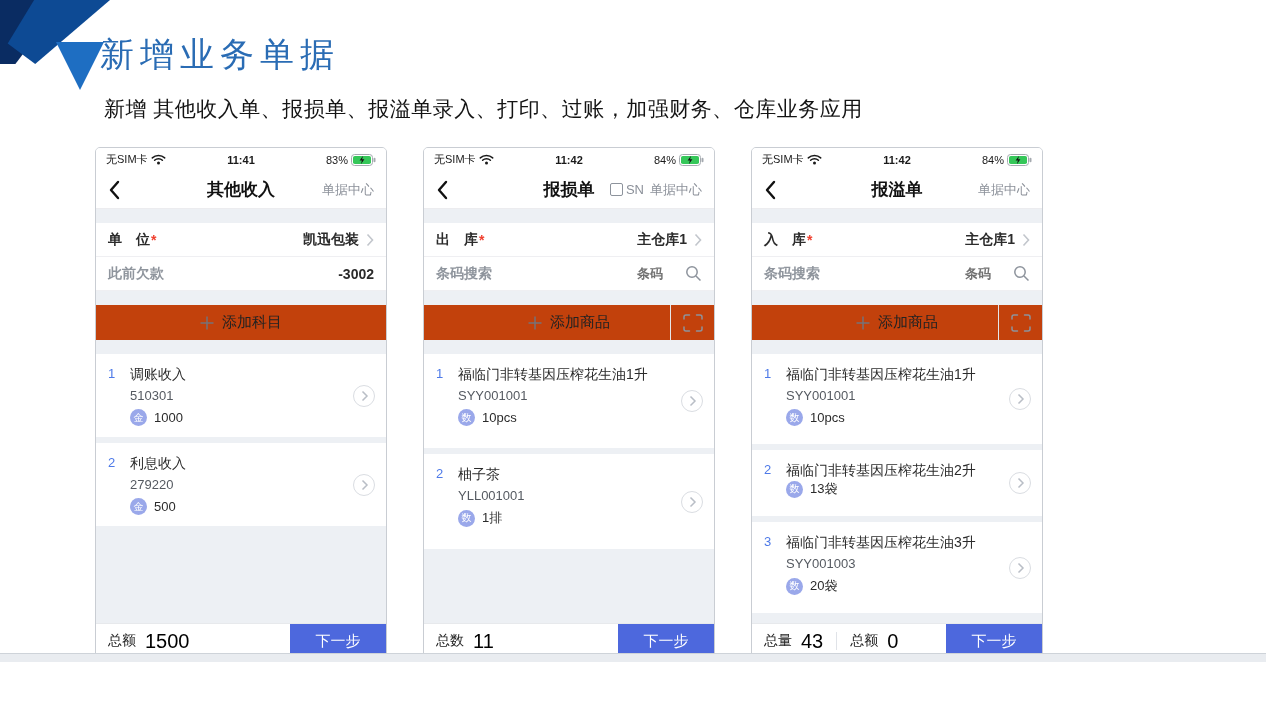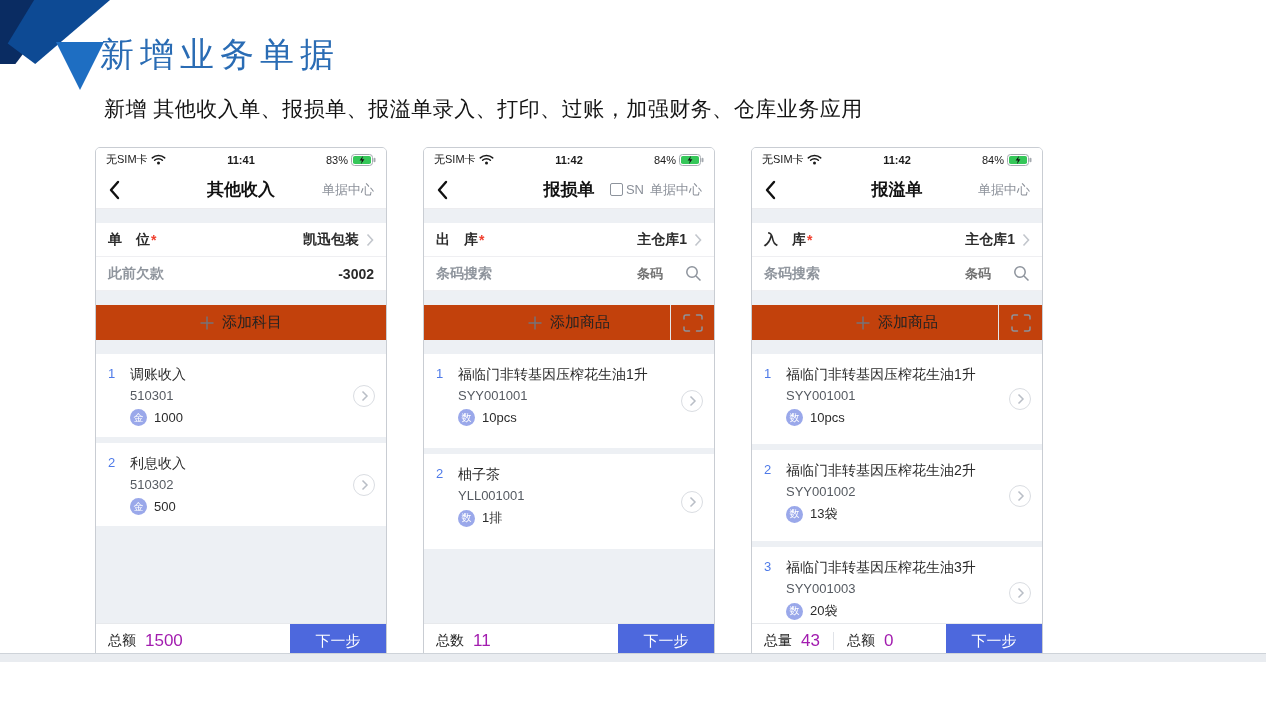--- a/index.html
+++ b/index.html
@@ -67,21 +67,21 @@
   .qtyrow { display:flex; align-items:center; gap:7px; margin-left:22px; }
   .badge { width:17px; height:17px; border-radius:50%; background:#9aa8ea; color:#fff; font-size:10px;
     display:flex; align-items:center; justify-content:center; flex:none; }
   .qty { font-size:13px; color:#2b2b2b; }
   .item-chevron { position:absolute; right:10px; top:50%; transform:translateY(-50%); cursor:pointer; }
 
   .bottombar { height:35px; background:#fff; border-top:1px solid #e7e9ec; display:flex;
     align-items:center; flex:none; }
   .totals { display:flex; align-items:center; padding-left:12px; gap:9px; }
   .t-label { font-size:14px; color:#222; }
-  .t-value { font-size:17px; color:#a21caf; }
+  .t-value { font-size:20px; color:#000000; }
   .t-div { width:1px; height:18px; background:#e0e3e8; margin:0 4px; }
   .next-btn { margin-left:auto; width:96px; height:100%; background:#4d68dd; color:#fff;
     display:flex; align-items:center; justify-content:center; font-size:15px; cursor:pointer; }
 
   .tagbtn { position:absolute; top:667px; transform:translateX(-50%); background:#2563c4;
     border:1px solid #1d53a8; border-radius:4px; color:#fff; font-size:16px; padding:4px 16px;
     cursor:pointer; white-space:nowrap; }
   .tag1 { left:241px; } .tag2 { left:569px; } .tag3 { left:897px; }
 
   .bottom-strip { position:absolute; bottom:0; left:0; width:100%; height:9px;
@@ -186,21 +186,21 @@
               <circle cx="12" cy="12" r="10.5" stroke="#dadde2" fill="#fff"></circle>
               <path d="M10.5 7.5 L15 12 L10.5 16.5" stroke="#b9bec6" stroke-width="1.5" fill="none"></path>
             </svg>
           </span>
       </div>
       <div class="item">
         <div class="item-row1">
           <span class="idx">2</span>
           <span class="item-name">利息收入</span>
         </div>
-        <div class="item-code">510302</div>
+        <div class="item-code">279220</div>
         <div class="qtyrow">
           <span class="badge">金</span>
           <span class="qty">500</span>
         </div>
         <span class="item-chevron">
             <svg width="24" height="24" viewBox="0 0 24 24">
               <circle cx="12" cy="12" r="10.5" stroke="#dadde2" fill="#fff"></circle>
               <path d="M10.5 7.5 L15 12 L10.5 16.5" stroke="#b9bec6" stroke-width="1.5" fill="none"></path>
             </svg>
           </span>
@@ -446,21 +446,20 @@
               <circle cx="12" cy="12" r="10.5" stroke="#dadde2" fill="#fff"></circle>
               <path d="M10.5 7.5 L15 12 L10.5 16.5" stroke="#b9bec6" stroke-width="1.5" fill="none"></path>
             </svg>
           </span>
       </div>
       <div class="item" style="padding-bottom:18px;">
         <div class="item-row1">
           <span class="idx">2</span>
           <span class="item-name">福临门非转基因压榨花生油2升</span>
         </div>
-        <div class="item-code">SYY001002</div>
         <div class="qtyrow">
           <span class="badge">数</span>
           <span class="qty">13袋</span>
         </div>
         <span class="item-chevron">
             <svg width="24" height="24" viewBox="0 0 24 24">
               <circle cx="12" cy="12" r="10.5" stroke="#dadde2" fill="#fff"></circle>
               <path d="M10.5 7.5 L15 12 L10.5 16.5" stroke="#b9bec6" stroke-width="1.5" fill="none"></path>
             </svg>
           </span>

